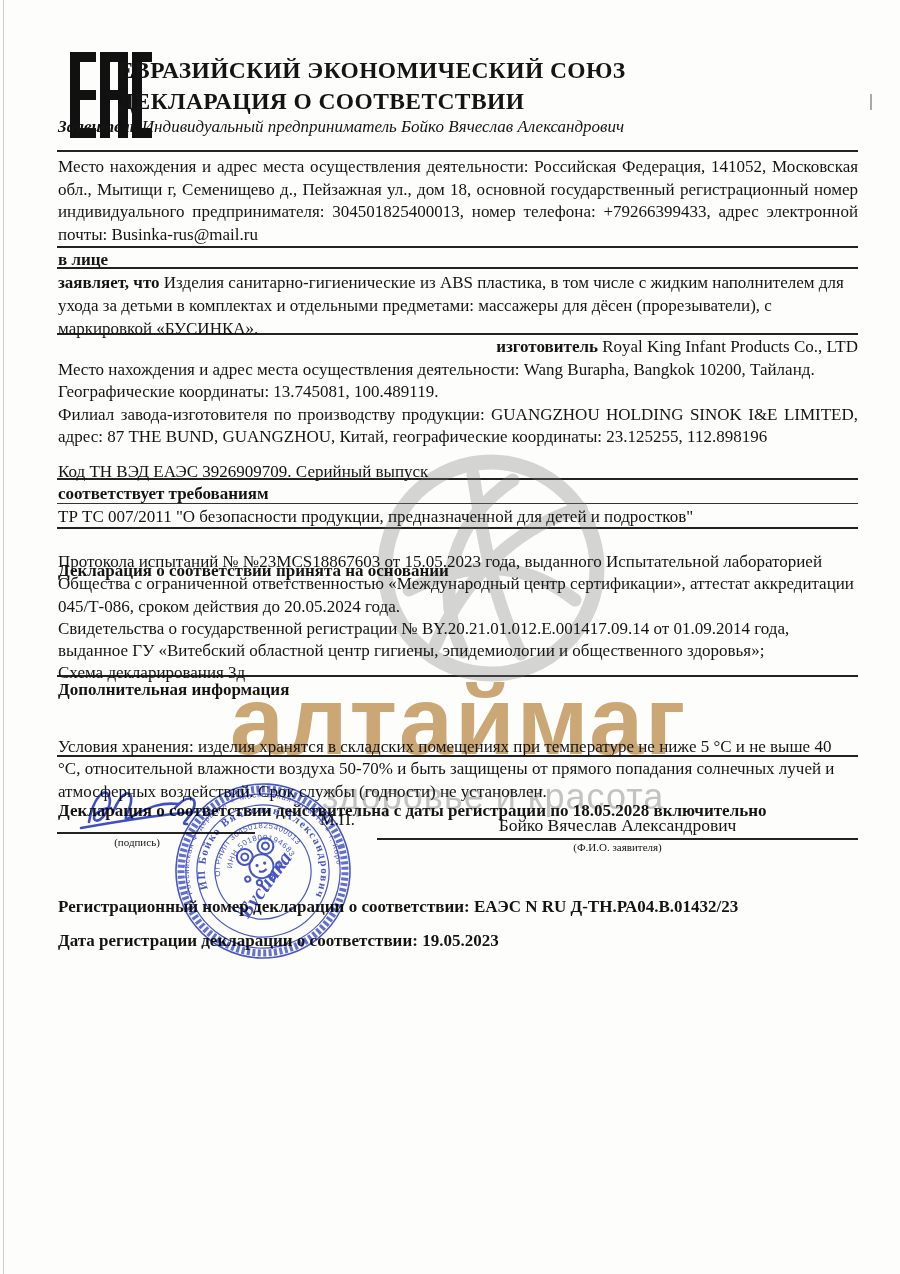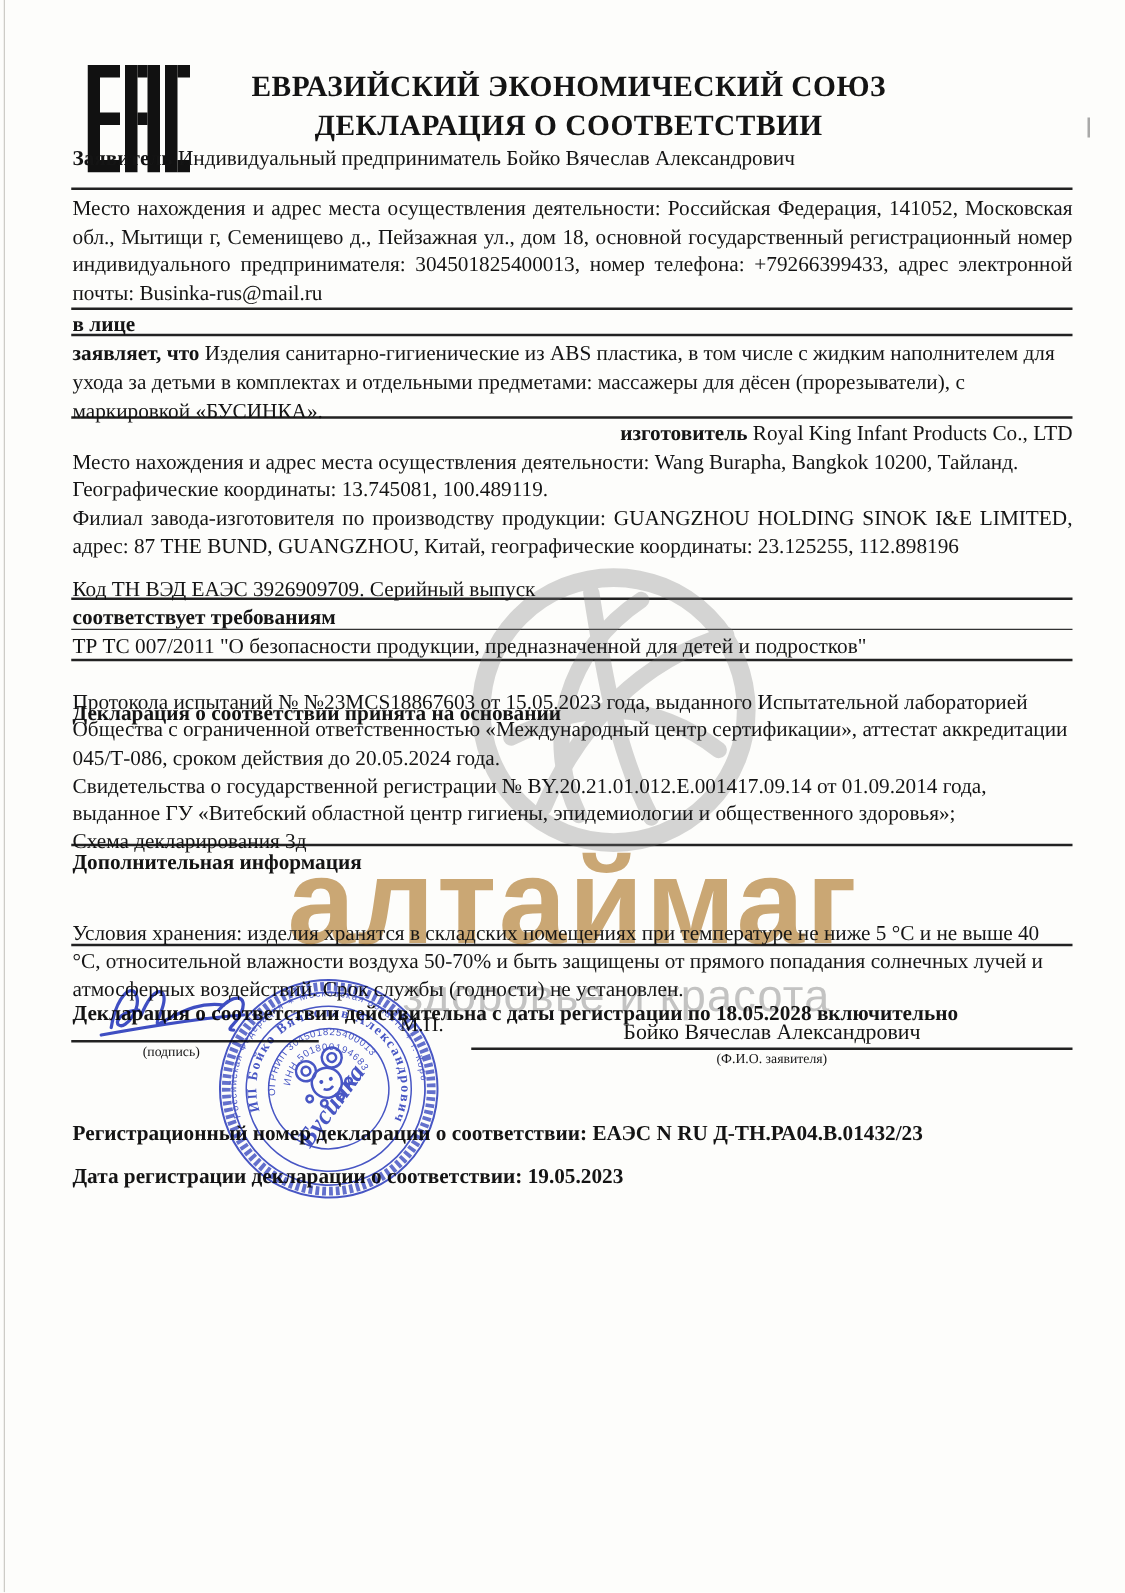--- a/index.html
+++ b/index.html
@@ -5,21 +5,21 @@
   html,body{margin:0;padding:0;}
   .page{position:relative;width:900px;height:1274px;background:#fdfdfb;overflow:hidden;
         font-family:"Liberation Serif",serif;color:#141414;}
   .abs{position:absolute;}
   .row{position:absolute;left:58px;width:800px;font-size:17px;line-height:22.5px;}
   .bold{font-weight:bold;}
   .just{text-align:justify;}
   .line{position:absolute;left:57px;width:801px;background:#222;height:2px;}
   .thin{height:1.2px;background:#333;}
   .cap{font-size:11px;text-align:center;}
-  .title{position:absolute;left:130px;width:650px;text-align:center;font-weight:bold;
+  .title{position:absolute;left:118px;width:650px;text-align:left;font-weight:bold;
          font-size:23.5px;letter-spacing:.4px;}
   .wm{position:absolute;z-index:1;font-family:"Liberation Sans",sans-serif;}
   .content{z-index:2;}
   .ink{z-index:3;mix-blend-mode:multiply;}
   .edge{position:absolute;left:3px;top:0;width:1px;height:1274px;background:#a6a49c;opacity:.55;z-index:0;}
 </style>
 </head>
 <body>
 
 <div class="page">
@@ -50,21 +50,21 @@
         <rect x="40" y="38" width="8" height="10"></rect>
       <rect x="62" y="0" width="10" height="86"></rect>
         <rect x="72" y="0" width="10" height="10"></rect>
       <rect x="72" y="76" width="10" height="10"></rect>
     </g>
   </svg>
 
   <div class="title content" style="top:57px;">ЕВРАЗИЙСКИЙ ЭКОНОМИЧЕСКИЙ СОЮЗ</div>
   <div class="title content" style="top:88px;">ДЕКЛАРАЦИЯ О СООТВЕТСТВИИ</div>
 
-  <div class="row content" style="top:116px;">
+  <div class="row content" style="top:116px;font-style:italic;">
     <span class="bold">Заявитель</span>
     <span>Индивидуальный предприниматель Бойко Вячеслав Александрович</span>
   </div>
   <div class="line" style="top:150px;"></div>
 
   <div class="row content just" style="top:156px;">Место нахождения и адрес места осуществления деятельности: Российская Федерация, 141052, Московская обл., Мытищи г, Семенищево д., Пейзажная ул., дом 18, основной государственный регистрационный номер индивидуального предпринимателя: 304501825400013, номер телефона: +79266399433, адрес электронной почты: Businka-rus@mail.ru</div>
   <div class="line" style="top:246px;"></div>
 
   <div class="row content bold" style="top:249px;">в лице</div>
   <div class="line" style="top:267px;"></div>

